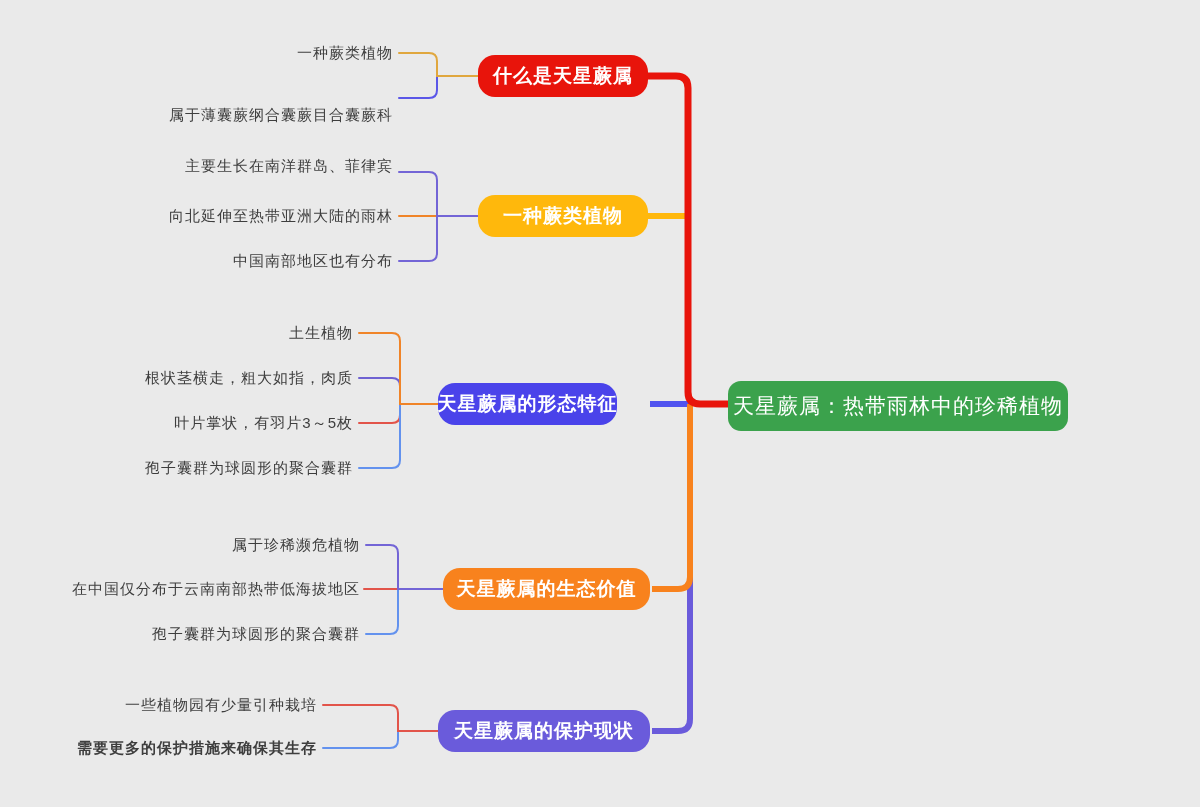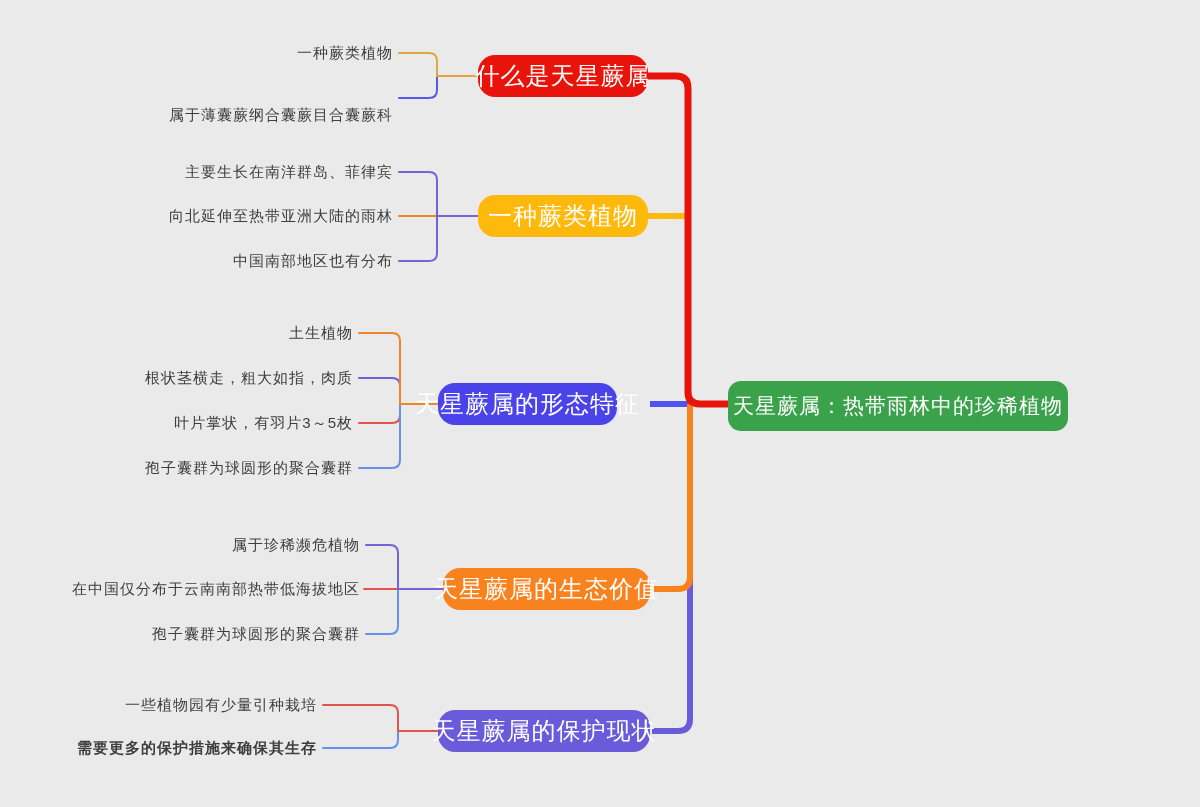--- a/index.html
+++ b/index.html
@@ -1,22 +1,22 @@
 <!DOCTYPE html>
 <html><head>
 <meta charset="utf-8">
 <style>
   html,body{margin:0;padding:0;}
   body{font-family:"Liberation Sans","DejaVu Sans",sans-serif;}
   #canvas{position:relative;width:1200px;height:807px;background:#eaeaea;overflow:hidden;}
   #connectors{position:absolute;left:0;top:0;width:1200px;height:807px;}
   .branch-node{
     position:absolute;display:flex;align-items:center;justify-content:center;
-    color:#ffffff;font-size:24px;letter-spacing:1px;border-radius:17px;
-    white-space:nowrap;cursor:pointer;z-index:2;
+    color:#ffffff;font-size:19px;letter-spacing:1px;border-radius:17px;
+    white-space:nowrap;cursor:pointer;z-index:2;font-weight:bold;
   }
   .root-node{
     position:absolute;display:flex;align-items:center;justify-content:center;
     color:#ffffff;font-size:21px;letter-spacing:1px;border-radius:13px;
     white-space:nowrap;cursor:pointer;z-index:2;
   }
   .leaf-label{
     position:absolute;color:#3e3e3e;font-size:15px;letter-spacing:1px;
     white-space:nowrap;text-align:right;cursor:pointer;z-index:2;line-height:22px;
   }
@@ -58,21 +58,21 @@
 
   <div class="branch-node" style="left: 478px; top: 55px; width: 170px; height: 42px; background: rgb(232, 20, 11);">什么是天星蕨属</div>
   <div class="branch-node" style="left: 478px; top: 195px; width: 170px; height: 42px; background: rgb(255, 184, 12);">一种蕨类植物</div>
   <div class="branch-node" style="left: 438px; top: 383px; width: 179px; height: 42px; background: rgb(74, 67, 234);">天星蕨属的形态特征</div>
   <div class="branch-node" style="left: 443px; top: 568px; width: 207px; height: 42px; background: rgb(248, 130, 29);">天星蕨属的生态价值</div>
   <div class="branch-node" style="left: 438px; top: 710px; width: 212px; height: 42px; background: rgb(106, 91, 219);">天星蕨属的保护现状</div>
 
   <div class="leaf-label" style="top:42px;right:807px;">一种蕨类植物</div>
   <div class="leaf-label" style="top:104px;right:807px;">属于薄囊蕨纲合囊蕨目合囊蕨科</div>
 
-  <div class="leaf-label" style="top:161px;right:807px;">主要生长在南洋群岛、菲律宾</div>
+  <div class="leaf-label" style="top:155px;right:807px;">主要生长在南洋群岛、菲律宾</div>
   <div class="leaf-label" style="top:205px;right:807px;">向北延伸至热带亚洲大陆的雨林</div>
   <div class="leaf-label" style="top:250px;right:807px;">中国南部地区也有分布</div>
 
   <div class="leaf-label" style="top:322px;right:847px;">土生植物</div>
   <div class="leaf-label" style="top:367px;right:847px;">根状茎横走，粗大如指，肉质</div>
   <div class="leaf-label" style="top:412px;right:847px;">叶片掌状，有羽片3～5枚</div>
   <div class="leaf-label" style="top:457px;right:847px;">孢子囊群为球圆形的聚合囊群</div>
 
   <div class="leaf-label" style="top:534px;right:840px;">属于珍稀濒危植物</div>
   <div class="leaf-label" style="top:578px;right:840px;">在中国仅分布于云南南部热带低海拔地区</div>

